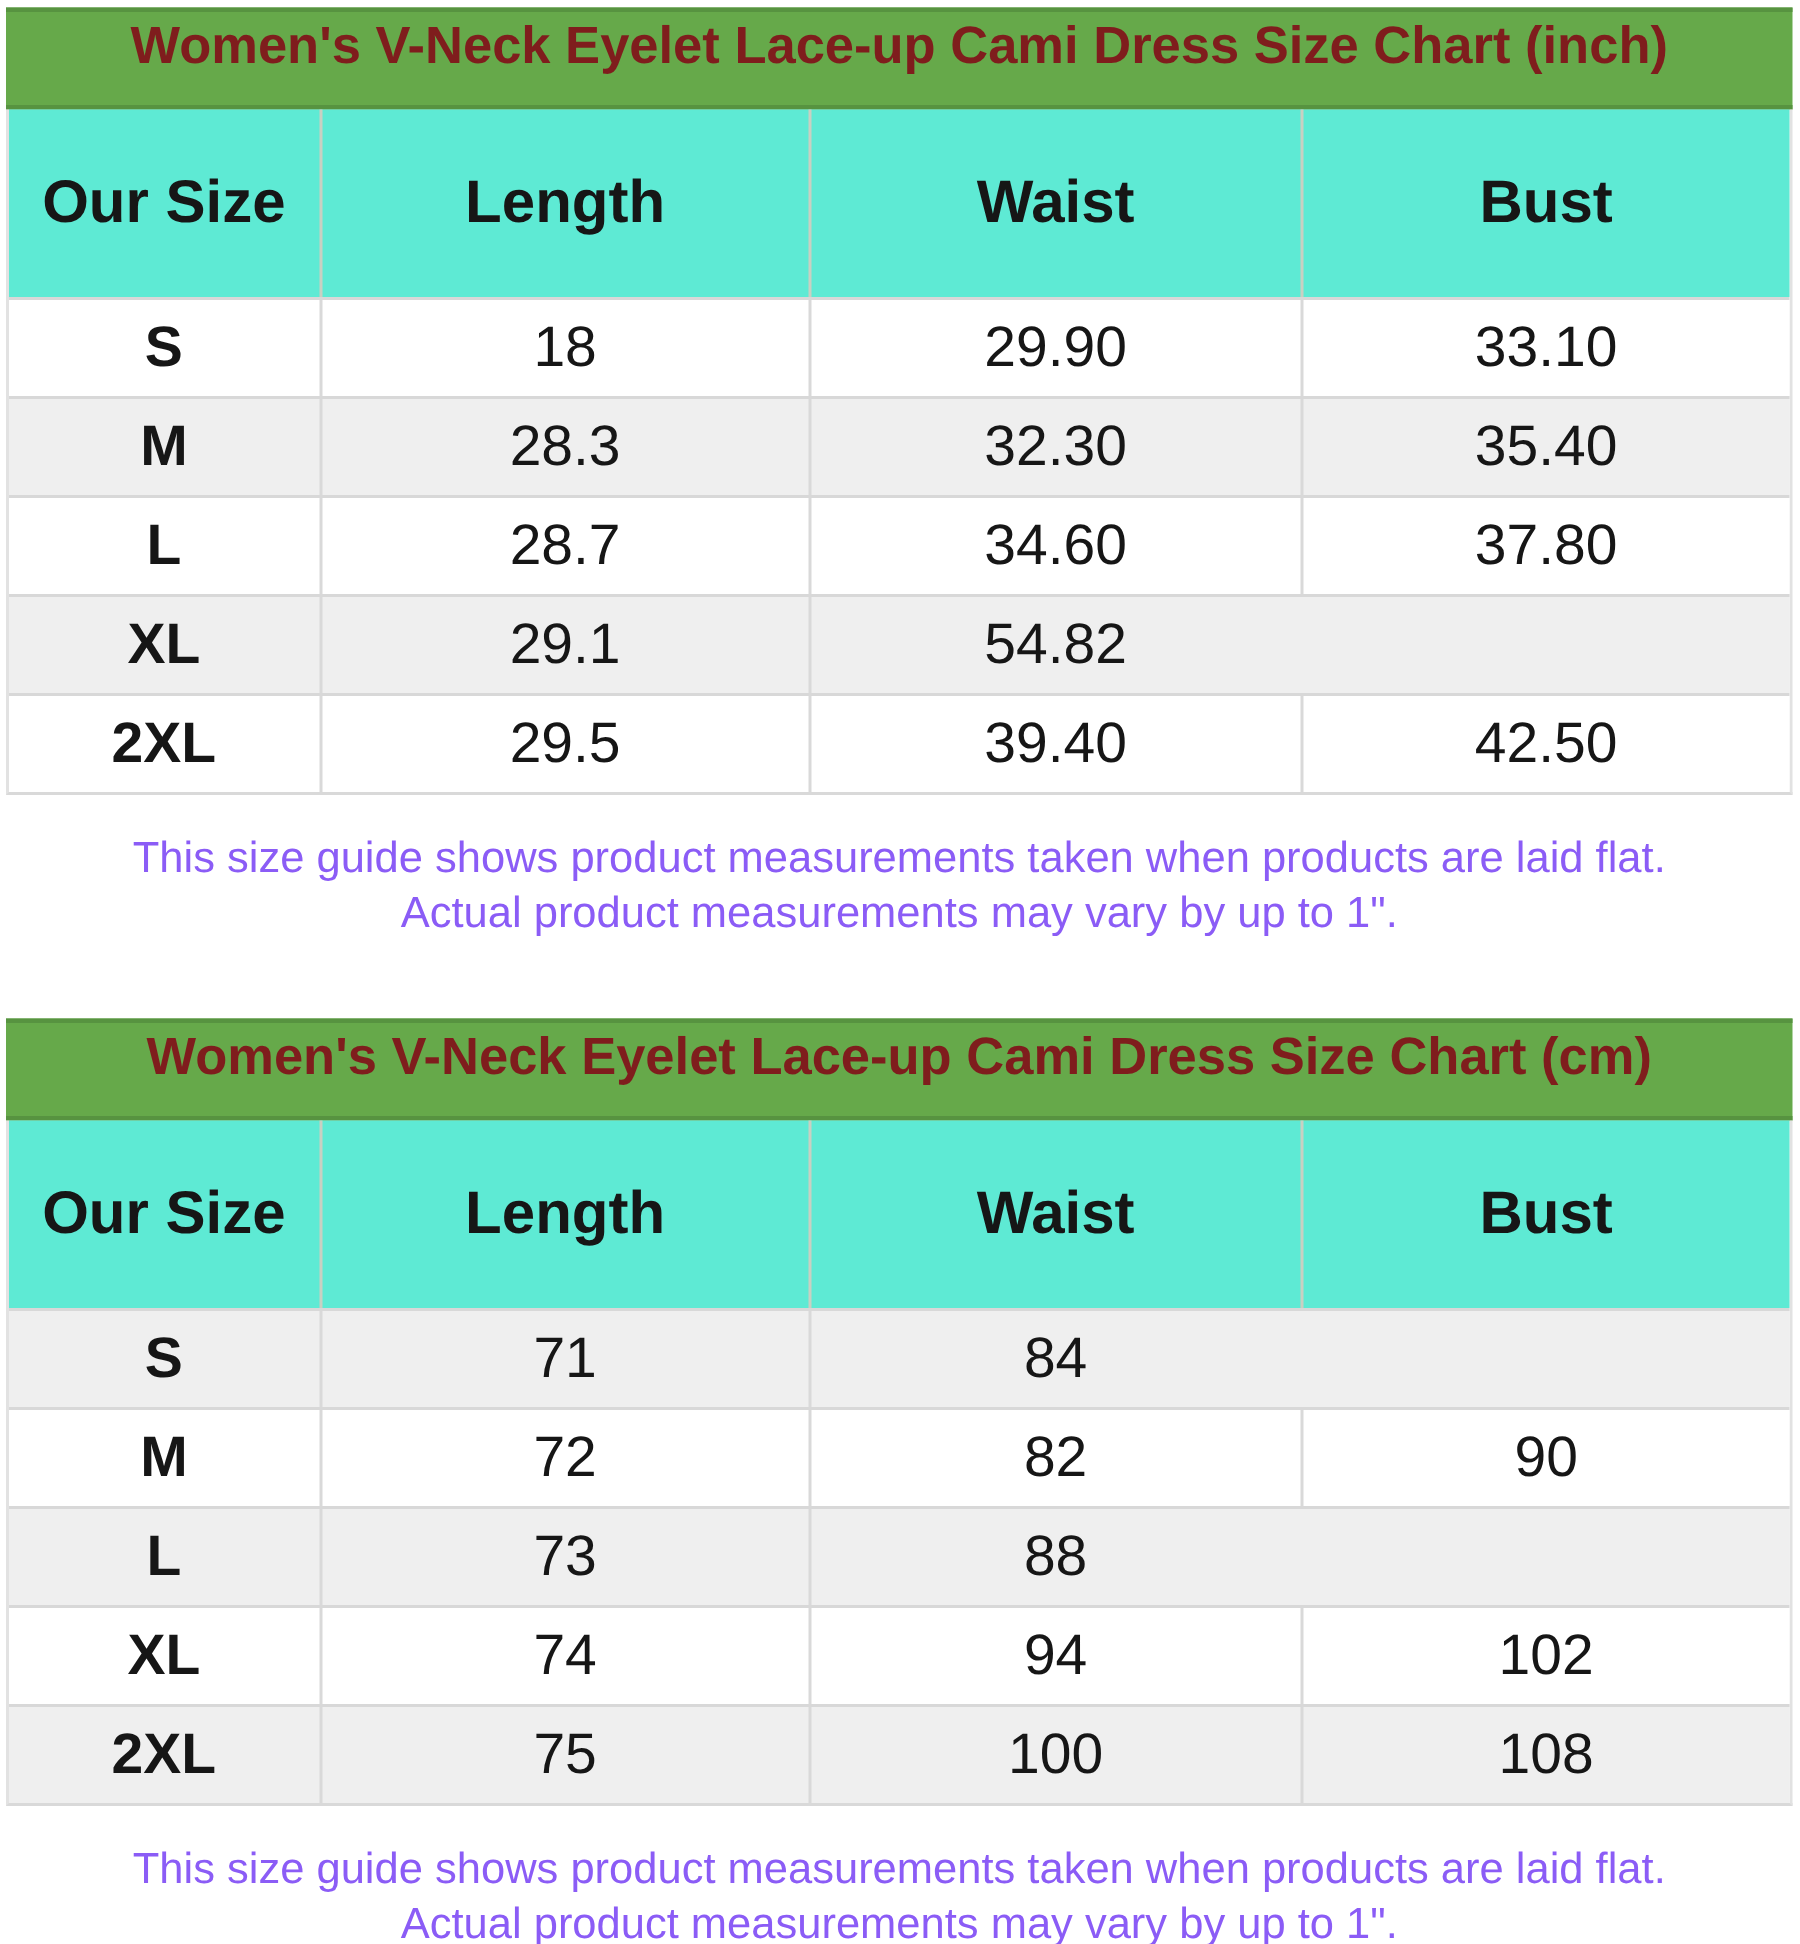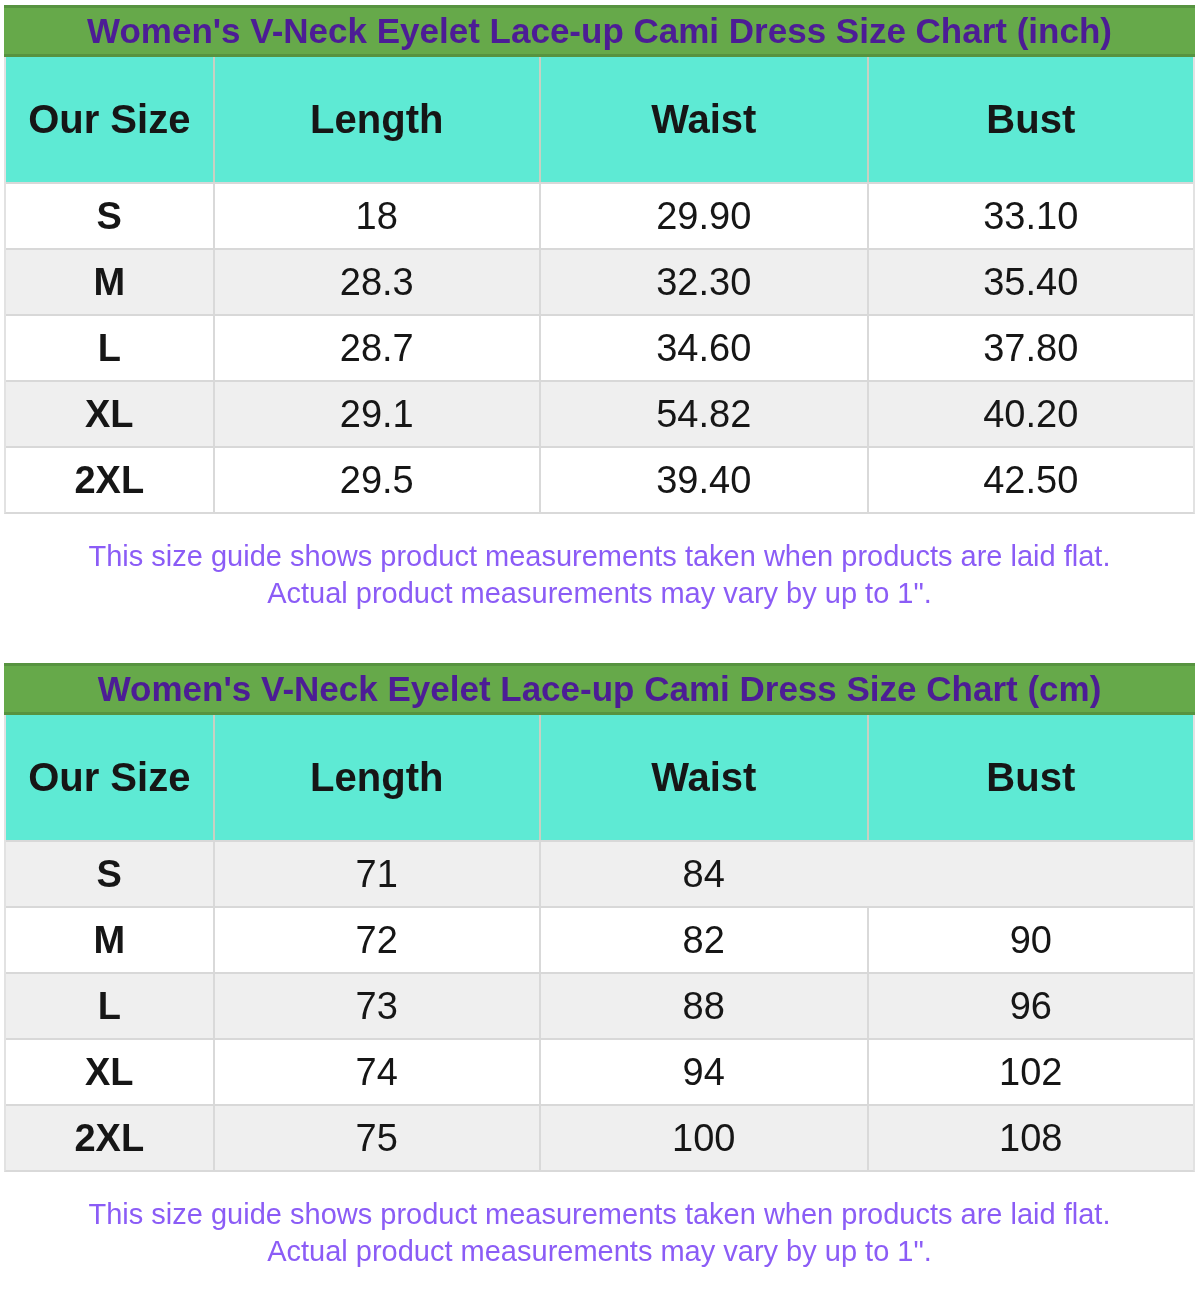--- a/index.html
+++ b/index.html
@@ -8,25 +8,25 @@
     height: 1296px;
     font-family: "Liberation Sans", sans-serif;
     color: #1b1b1b;
     padding-top: 5px;
     overflow: hidden;
   }
   .chart-block { margin: 0 5px 0 4px; }
   .chart-block--cm { margin-top: 51px; }
 
   .title-bar {
-    height: 52px;
+    height: 68px;
     background: #66a94a;
     border-top: 3px solid #579340;
     border-bottom: 3px solid #579340;
-    color: #4c1d95;
+    color: #7f1d1d;
     font-weight: 700;
     font-size: 35px;
     line-height: 45px;
     text-align: center;
     white-space: nowrap;
   }
 
   .size-table {
     border-left: 2px solid #e2e2e2;
     border-right: 2px solid #e2e2e2;
@@ -87,21 +87,20 @@
     <div class="trow trow--data">
       <div class="cell cell--size">L</div>
       <div class="cell">28.7</div>
       <div class="cell">34.60</div>
       <div class="cell">37.80</div>
     </div>
     <div class="trow trow--data alt">
       <div class="cell cell--size">XL</div>
       <div class="cell">29.1</div>
       <div class="cell">54.82</div>
-      <div class="cell">40.20</div>
     </div>
     <div class="trow trow--data">
       <div class="cell cell--size">2XL</div>
       <div class="cell">29.5</div>
       <div class="cell">39.40</div>
       <div class="cell">42.50</div>
     </div>
   </div>
 
   <div class="note">
@@ -129,21 +128,20 @@
     <div class="trow trow--data">
       <div class="cell cell--size">M</div>
       <div class="cell">72</div>
       <div class="cell">82</div>
       <div class="cell">90</div>
     </div>
     <div class="trow trow--data alt">
       <div class="cell cell--size">L</div>
       <div class="cell">73</div>
       <div class="cell">88</div>
-      <div class="cell">96</div>
     </div>
     <div class="trow trow--data">
       <div class="cell cell--size">XL</div>
       <div class="cell">74</div>
       <div class="cell">94</div>
       <div class="cell">102</div>
     </div>
     <div class="trow trow--data alt">
       <div class="cell cell--size">2XL</div>
       <div class="cell">75</div>

